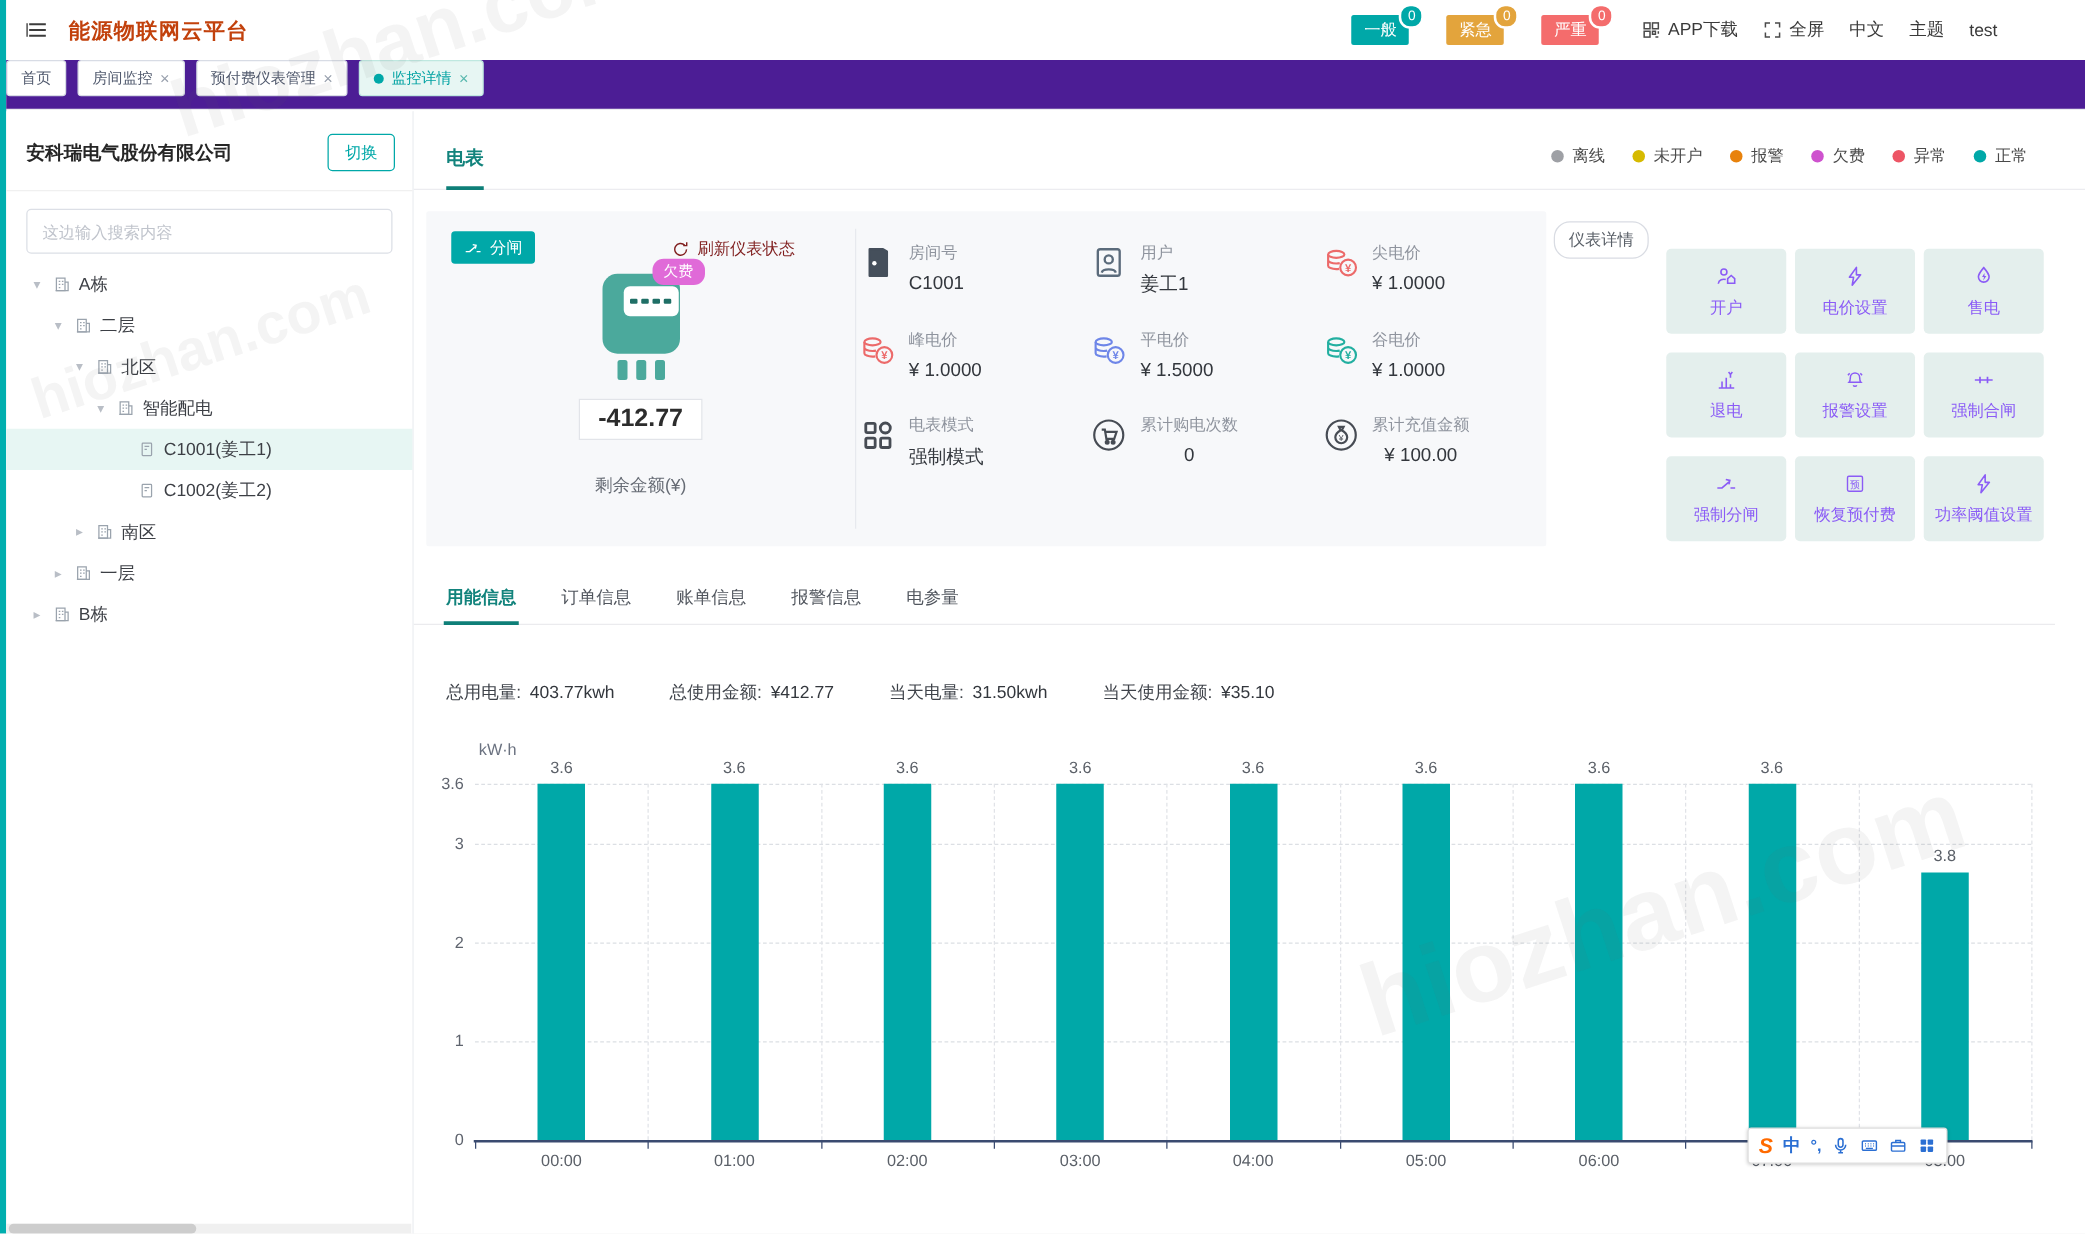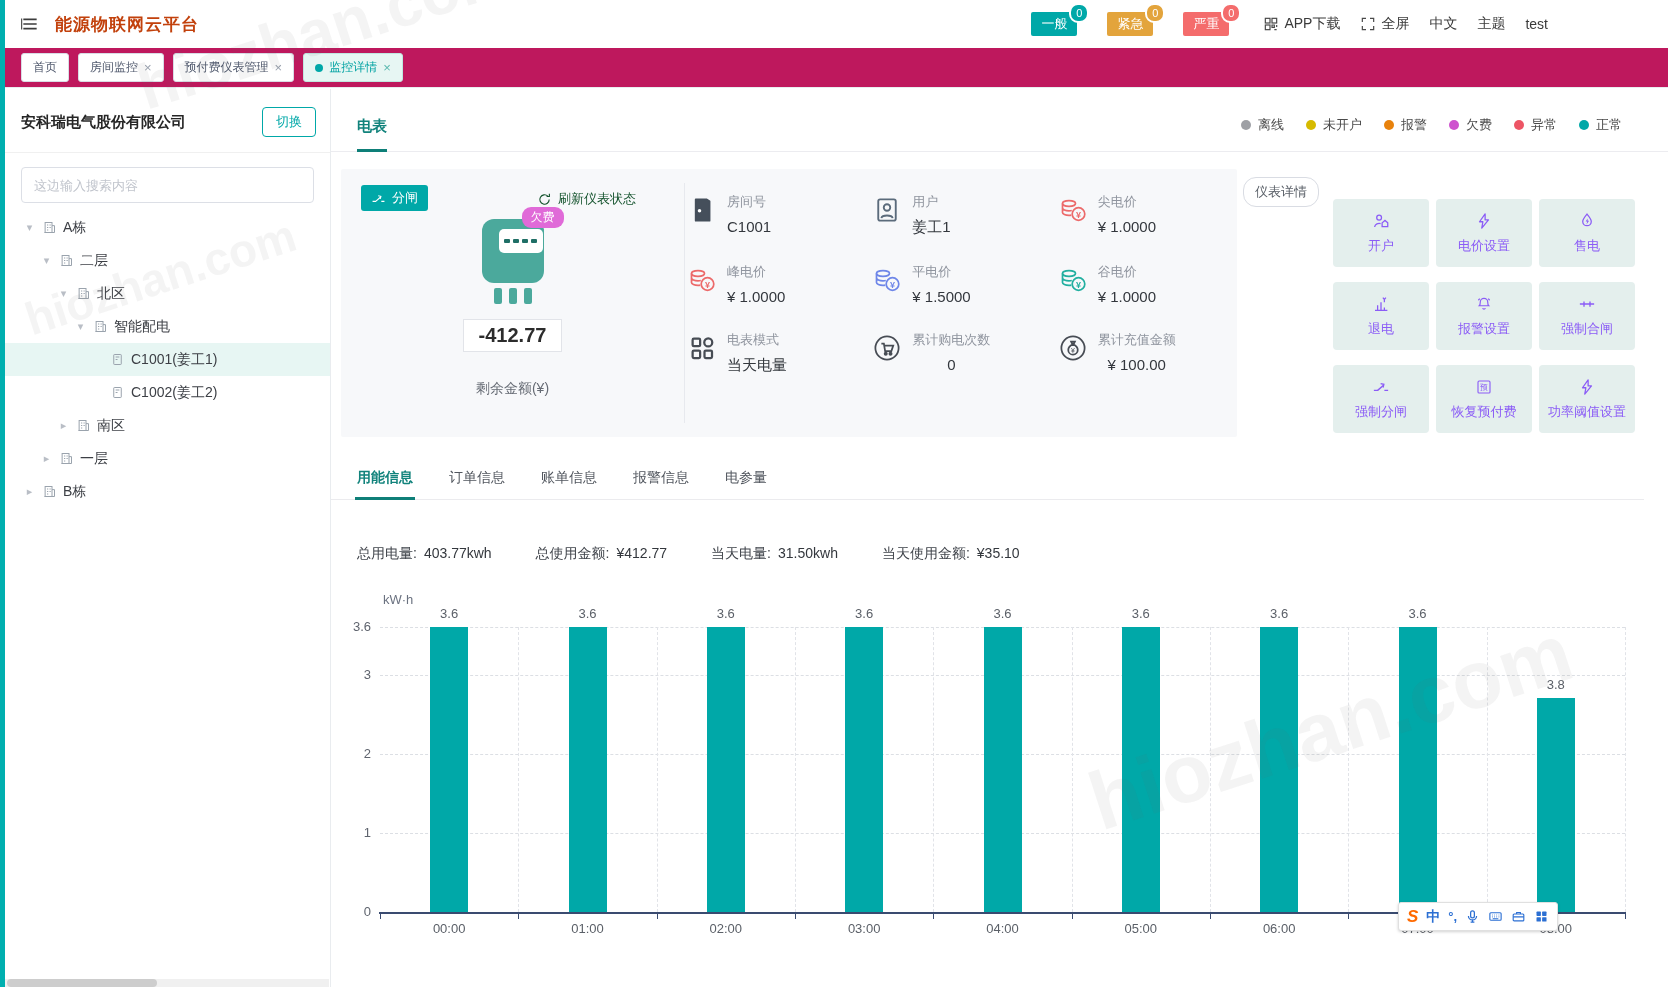--- a/index.html
+++ b/index.html
@@ -13,31 +13,31 @@
   
   .wm{position:absolute;color:rgba(100,100,100,0.07);font-weight:bold;transform:rotate(-18deg);pointer-events:none;z-index:5;}
   .wm1{left:130px;top:-8px;font-size:64px;}
   .wm2{left:20px;top:250px;font-size:46px;}
   .wm3{left:1080px;top:680px;font-size:82px;}
 
   
   .topbar{position:absolute;left:5px;top:0;right:0;height:48px;display:flex;align-items:center;background:#fff;}
   .hamburger{width:20px;height:20px;margin-left:15px;color:#3c3c3c;}
   .app-title{margin-left:15px;font-size:17px;font-weight:bold;color:#c2410c;letter-spacing:1px;}
-  .topbar-right{margin-left:auto;display:flex;align-items:center;gap:20px;padding-right:120px;font-size:14px;color:#3a3a3a;}
+  .topbar-right{margin-left:auto;display:flex;align-items:center;gap:20px;padding-right:70px;font-size:14px;color:#3a3a3a;}
   .alarm-badges{display:flex;gap:30px;margin-right:14px;}
   .alarm-badge{position:relative;color:#fff;font-size:13px;padding:3px 10px;border-radius:2px;cursor:pointer;}
   .alarm-count{position:absolute;top:-9px;right:-12px;min-width:14px;height:16px;padding:0 1px;border-radius:9px;
                color:#fff;font-size:11px;line-height:16px;text-align:center;border:2px solid #fff;}
   .top-link{display:flex;align-items:center;gap:5px;cursor:pointer;}
   .top-link .icon{color:#4a4a4a;}
 
   
-  .tabsbar{position:absolute;left:5px;top:48px;right:0;height:40px;display:flex;align-items:center;gap:9px;
-           padding-left:16px;border-bottom:1px solid #e9ecef;background:#be185d;box-sizing:border-box;}
+  .tabsbar{position:absolute;left:5px;top:48px;right:0;height:40px;display:flex;align-items:flex-start;gap:9px;
+           border-bottom:1px solid #e9ecef;background:#4c1d95;box-sizing:border-box;}
   .crumb-tab{display:flex;align-items:center;gap:6px;height:27px;padding:0 11px;border:1px solid #d8dce5;
              border-radius:3px;font-size:12px;color:#515a6e;background:#fff;cursor:pointer;}
   .crumb-tab .close{color:#98a0ad;font-size:13px;}
   .crumb-tab.active{background:#e7f6f3;border-color:#bfe8e0;color:#00A2A2;}
   .crumb-tab.active .dot{width:8px;height:8px;border-radius:50%;background:#00A8A8;}
   .crumb-tab.active .close{color:#58b8ae;}
 
   
   .sidebar{position:absolute;left:5px;top:89px;width:326px;bottom:0;background:#fff;border-right:1px solid #e9ecef;box-sizing:border-box;}
   .company-row{display:flex;align-items:center;justify-content:space-between;padding:18px 14px 15px 16px;border-bottom:1px solid #f0f0f0;}
@@ -61,21 +61,21 @@
   .meter-tab{position:absolute;left:26px;bottom:15px;font-size:15px;font-weight:bold;color:#12837C;cursor:pointer;}
   .meter-tab-underline{position:absolute;left:26px;bottom:-1px;width:30px;height:3px;background:#0E7F78;}
   .legend{position:absolute;right:46px;bottom:17px;display:flex;gap:22px;font-size:13px;color:#4a4a4a;align-items:center;}
   .legend-item{display:flex;gap:7px;align-items:center;}
   .legend-dot{width:10px;height:10px;border-radius:50%;}
 
   .meter-panel{position:absolute;left:10px;top:80px;width:896px;height:268px;background:#f7f8fa;border-radius:2px;}
   .breaker-badge{position:absolute;left:20px;top:16px;background:#00A8A8;color:#fff;font-size:13px;padding:4px 10px;
                  border-radius:3px;display:flex;gap:6px;align-items:center;cursor:pointer;}
   .breaker-badge .icon{width:15px;height:15px;color:#fff;}
-  .refresh-link{position:absolute;left:196px;top:21px;color:#14532d;font-size:13px;display:flex;gap:6px;align-items:center;cursor:pointer;}
+  .refresh-link{position:absolute;left:196px;top:21px;color:#7f1d1d;font-size:13px;display:flex;gap:6px;align-items:center;cursor:pointer;}
   .refresh-link .icon{width:15px;height:15px;}
   .panel-divider{position:absolute;left:343px;top:14px;bottom:14px;width:1px;background:#e7e9ee;}
 
   .meter-figure{position:absolute;left:0;top:50px;width:343px;text-align:center;}
   .meter-graphic{position:relative;width:78px;height:86px;margin:0 auto;}
   .meter-body{position:absolute;left:8px;top:0;width:62px;height:64px;background:#4BA99C;border-radius:12px;}
   .meter-screen{position:absolute;left:17px;top:10px;width:44px;height:24px;background:#fff;border-radius:5px;
                 display:flex;gap:3px;align-items:center;justify-content:center;}
   .meter-screen i{width:6px;height:4px;background:#1F6F66;border-radius:1px;}
   .meter-legs{position:absolute;left:0;top:69px;width:100%;display:flex;gap:7px;justify-content:center;}
@@ -466,21 +466,21 @@
             <span class="icon info-icon">
               <svg viewBox="0 0 24 24" fill="none" stroke="#474C54" stroke-width="1.8">
                 <rect x="4.5" y="4.5" width="6" height="6" rx="1"></rect>
                 <circle cx="17" cy="7.5" r="3.2"></circle>
                 <rect x="4.5" y="14" width="6" height="6" rx="1"></rect>
                 <rect x="14" y="14" width="6" height="6" rx="1"></rect>
               </svg>
             </span>
             <div>
               <div class="info-label">电表模式</div>
-              <div class="info-value">当天电量</div>
+              <div class="info-value">强制模式</div>
             </div>
           </div>
           <div class="info-cell">
             <span class="icon info-icon">
               <svg viewBox="0 0 24 24" fill="none" stroke="#474C54" stroke-width="1.4">
                 <circle cx="12" cy="12" r="9.3"></circle>
                 <path d="M7.5 8.5h2l1 6h5l1.5-4.5h-7"></path>
                 <circle cx="11" cy="16.6" r=".9" fill="#474C54"></circle>
                 <circle cx="14.8" cy="16.6" r=".9" fill="#474C54"></circle>
               </svg>

